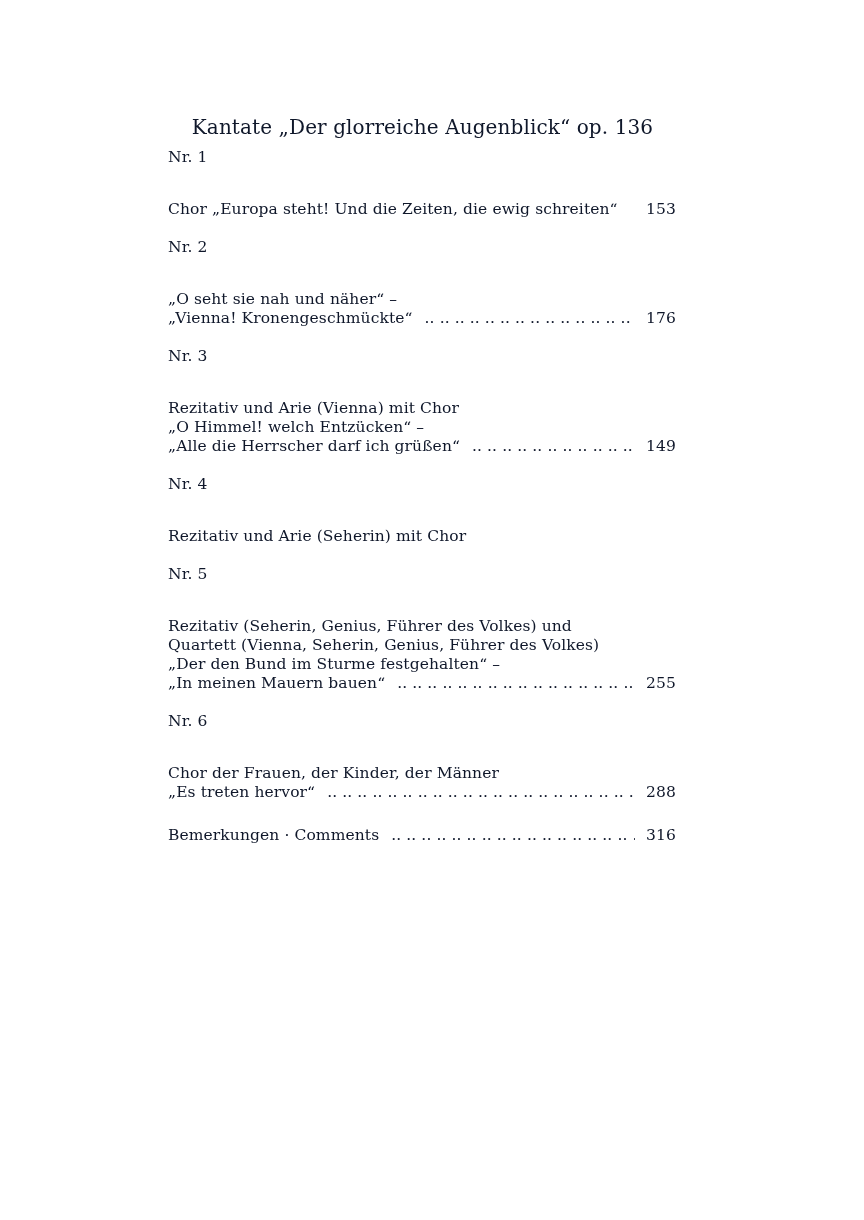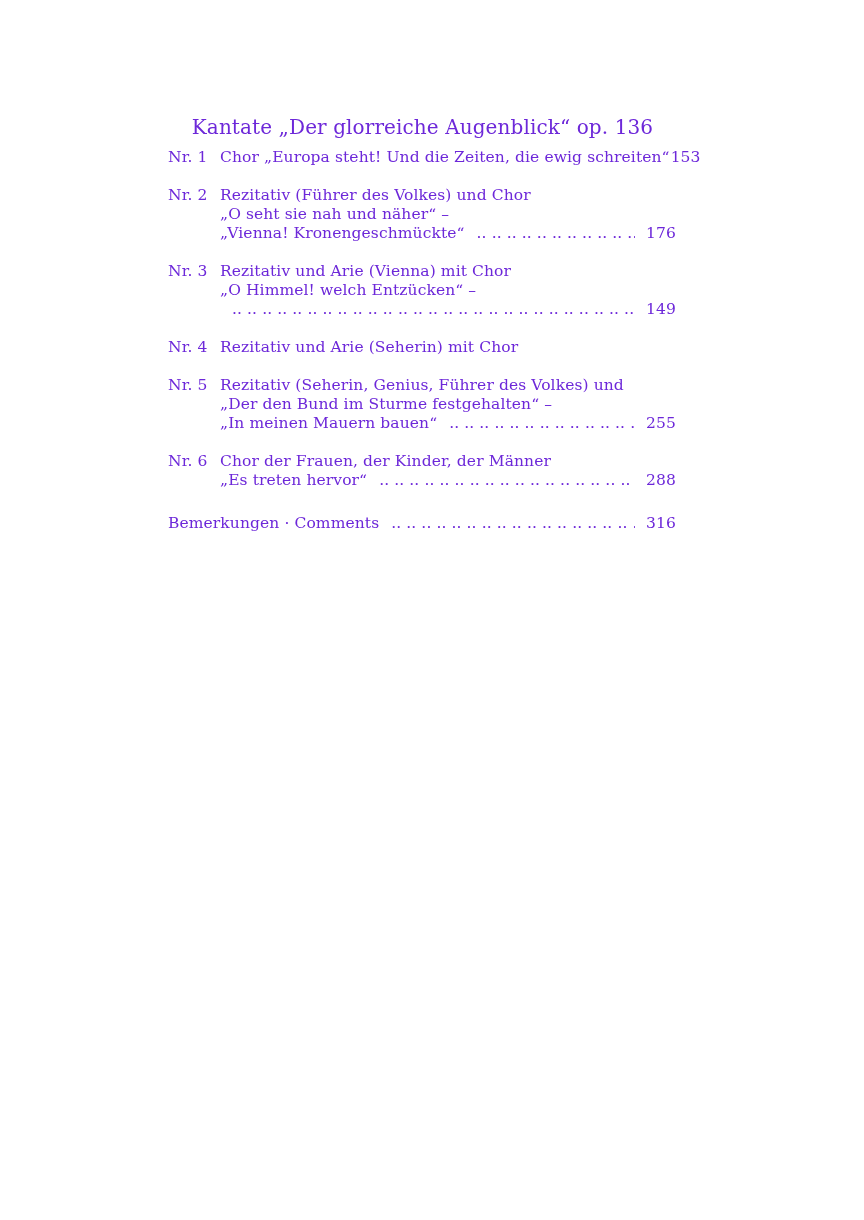--- a/index.html
+++ b/index.html
@@ -12,36 +12,37 @@
     width: 864px;
     height: 1220px;
     background: #ffffff;
     overflow: hidden;
   }
   .toc {
     position: absolute;
     left: 168px;
     top: 115px;
     width: 509px;
-    color: #6d28d9;
+    color: #0f172a;
     font-family: "DejaVu Serif", "Liberation Serif", serif;
     font-size: 15.5px;
     line-height: 19px;
     letter-spacing: 0.1px;
   }
   .toc-title {
     font-size: 20px;
     line-height: 24px;
     text-align: center;
     white-space: nowrap;
     margin: 0 0 9px 0;
   }
   .entry {
     display: flex;
     margin-bottom: 19px;
+    flex-direction: column;
   }
   .entry .label {
     flex: 0 0 52px;
     width: 52px;
     white-space: nowrap;
   }
   .entry .content {
     flex: 1 1 auto;
     min-width: 0;
   }
@@ -91,53 +92,54 @@
           <span class="text">Chor „Europa steht! Und die Zeiten, die ewig schreiten“</span>
           <span class="spacer"></span>
           <span class="pagenum">153</span>
         </div>
       </div>
     </div>
 
     <div class="entry">
       <div class="label">Nr. 2</div>
       <div class="content">
-        <div class="line">Rezitativ (Führer des Volkes) und Chor</div>
         <div class="line">„O seht sie nah und näher“ –</div>
         <div class="line with-page">
           <span class="text">„Vienna! Kronengeschmückte“</span>
           <span class="leader">.. .. .. .. .. .. .. .. .. .. .. .. .. .. .. .. .. .. .. .. .. .. .. .. .. .. .. .. .. .. .. .. .. .. .. .. .. .. .. .. .. .. .. .. ..</span>
           <span class="pagenum">176</span>
         </div>
       </div>
     </div>
 
     <div class="entry">
       <div class="label">Nr. 3</div>
       <div class="content">
         <div class="line">Rezitativ und Arie (Vienna) mit Chor</div>
         <div class="line">„O Himmel! welch Entzücken“ –</div>
         <div class="line with-page">
+          <span class="text">„Alle die Herrscher darf ich grüßen“</span>
           <span class="leader">.. .. .. .. .. .. .. .. .. .. .. .. .. .. .. .. .. .. .. .. .. .. .. .. .. .. .. .. .. .. .. .. .. .. .. .. .. .. .. .. .. .. .. .. ..</span>
           <span class="pagenum">149</span>
         </div>
       </div>
     </div>
 
     <div class="entry">
       <div class="label">Nr. 4</div>
       <div class="content">
         <div class="line">Rezitativ und Arie (Seherin) mit Chor</div>
       </div>
     </div>
 
     <div class="entry">
       <div class="label">Nr. 5</div>
       <div class="content">
         <div class="line">Rezitativ (Seherin, Genius, Führer des Volkes) und</div>
+        <div class="line">Quartett (Vienna, Seherin, Genius, Führer des Volkes)</div>
         <div class="line">„Der den Bund im Sturme festgehalten“ –</div>
         <div class="line with-page">
           <span class="text">„In meinen Mauern bauen“</span>
           <span class="leader">.. .. .. .. .. .. .. .. .. .. .. .. .. .. .. .. .. .. .. .. .. .. .. .. .. .. .. .. .. .. .. .. .. .. .. .. .. .. .. .. .. .. .. .. ..</span>
           <span class="pagenum">255</span>
         </div>
       </div>
     </div>
 
     <div class="entry">

